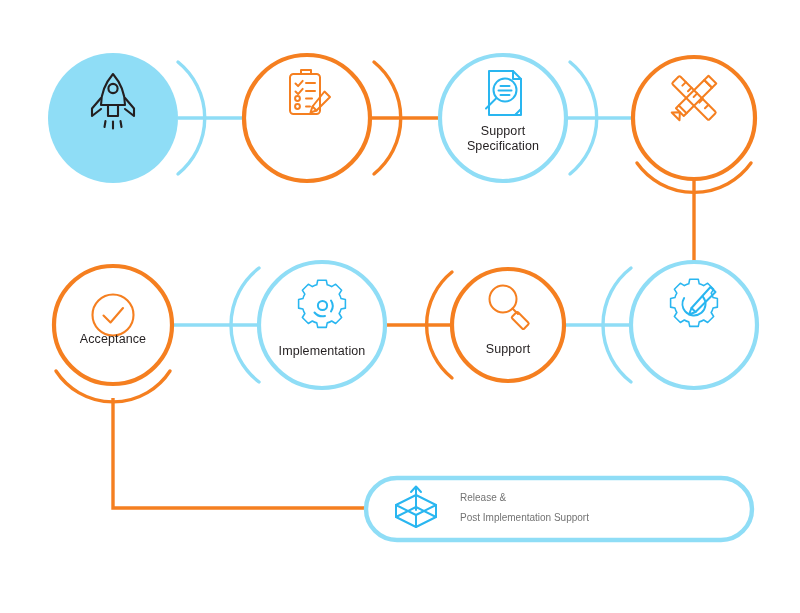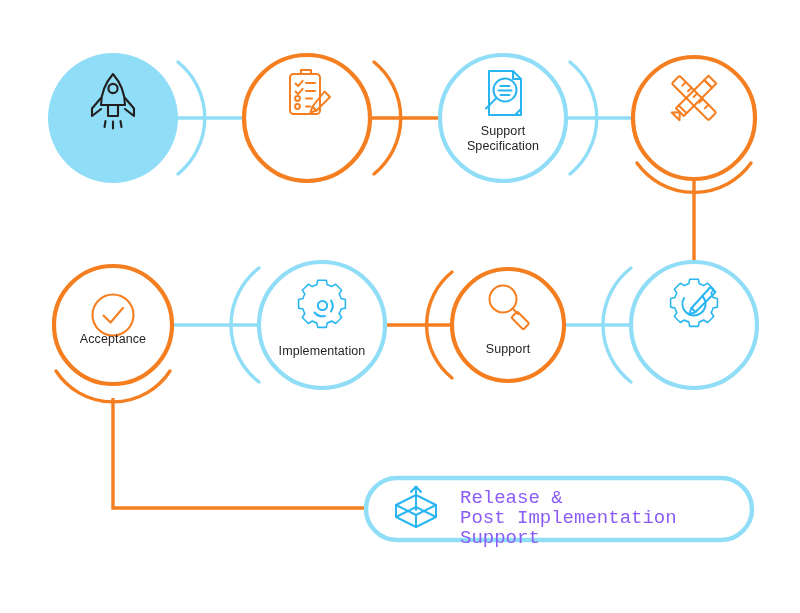--- a/index.html
+++ b/index.html
@@ -33,24 +33,24 @@
     color: #231f20;
     font-size: 12.5px;
     line-height: 14.5px;
     font-family: "Liberation Sans", sans-serif;
     letter-spacing: 0.1px;
     white-space: pre-line;
     pointer-events: none;
   }
   .release-label {
     position: absolute;
-    color: #8b5cf6;
-    font-size: 19px;
+    color: #737373;
+    font-size: 10px;
     line-height: 20px;
-    font-family: Liberation Mono, monospace;
+    font-family: Liberation Sans, sans-serif;
     white-space: pre-line;
     pointer-events: none;
   }
 </style>
 </head>
 <body>
 
 <div id="diagram-root">
 
   <svg id="flow-svg" viewBox="0 0 800 613" xmlns="http://www.w3.org/2000/svg">

